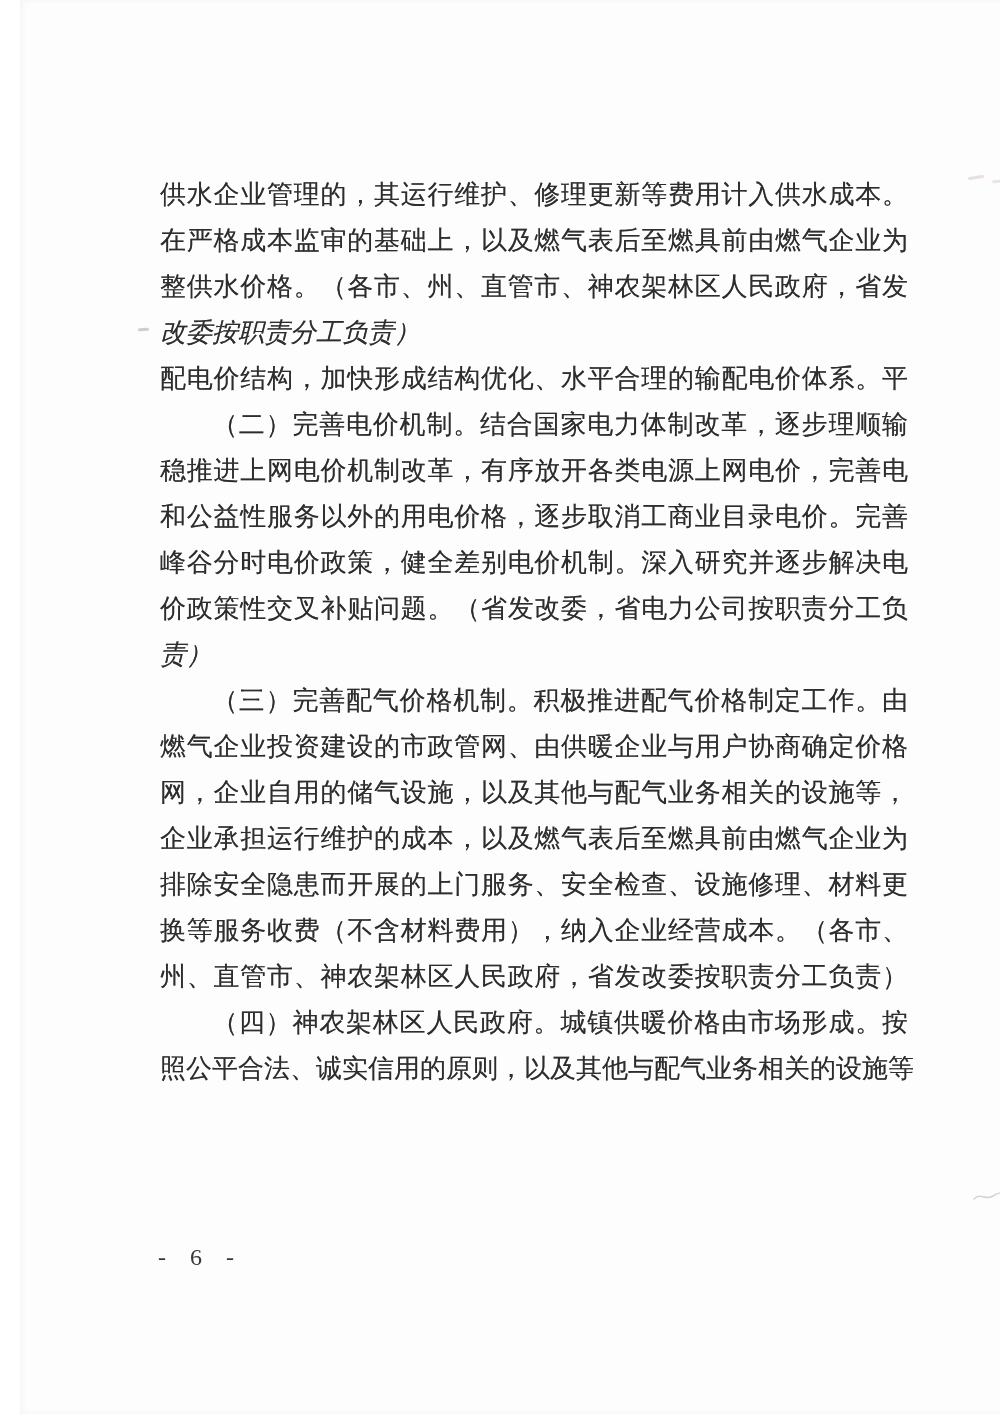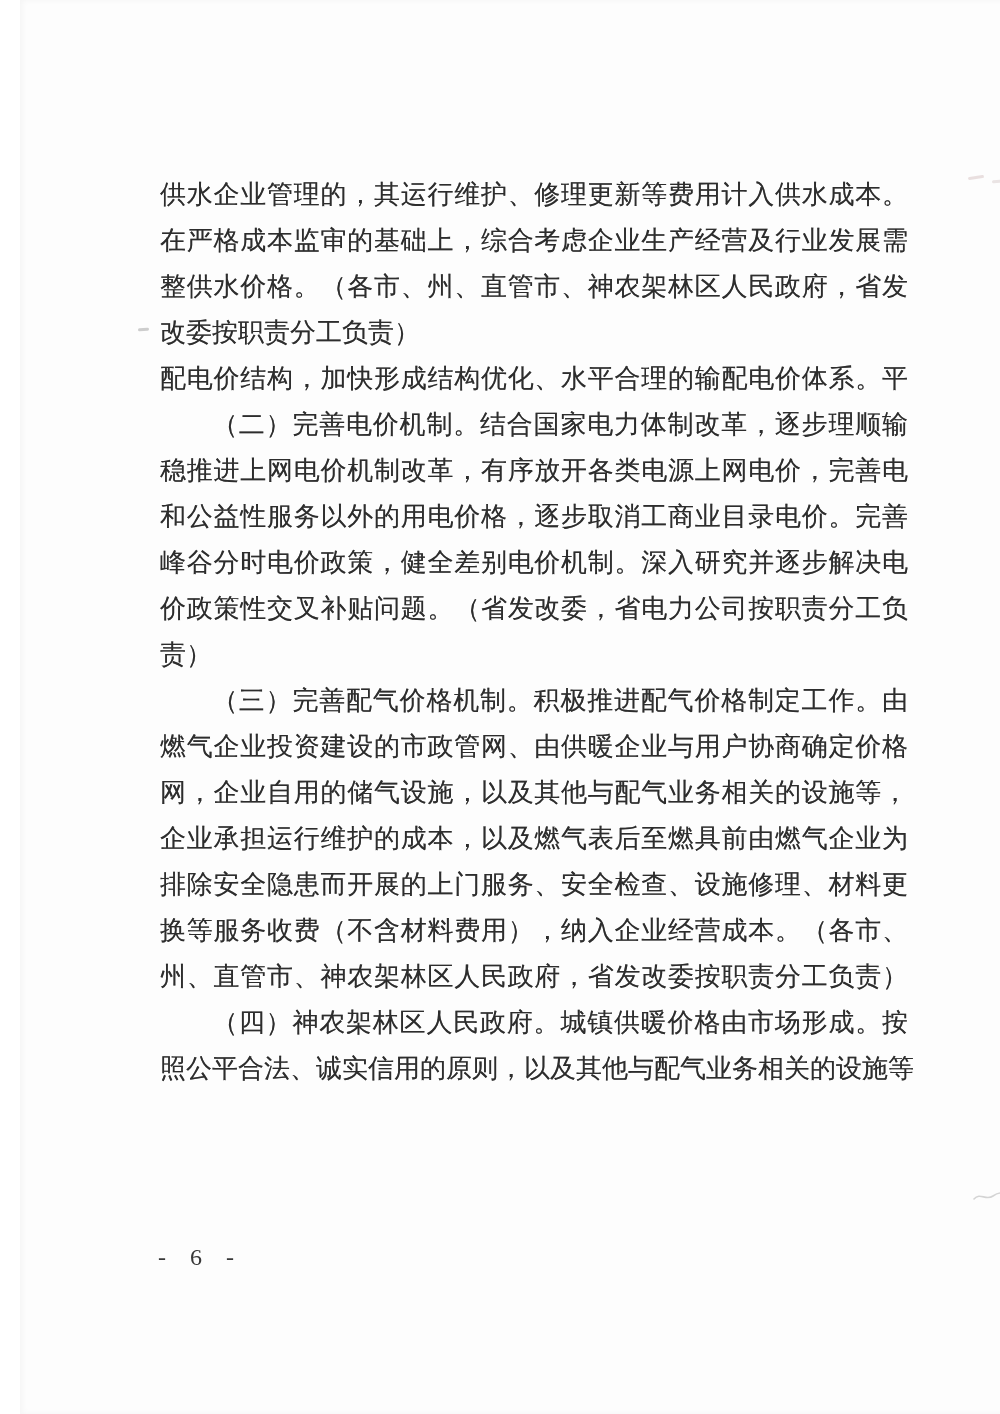--- a/index.html
+++ b/index.html
@@ -35,20 +35,21 @@
     color: #2d2d2d;
     
     text-shadow: 0 0 0.4px rgba(40,40,40,0.55);
   }
   .line.indent {
     text-indent: 2em;
   }
   .line.short {
     text-align: left;
     text-align-last: left;
+    font-style: italic;
   }
   .page-number {
     position: absolute;
     left: 138px;
     top: 1244px;
     font-size: 24px;
     letter-spacing: 9px;
     color: #383838;
     font-family: "Liberation Serif", "DejaVu Serif", serif;
   }
@@ -95,21 +96,21 @@
     opacity: 0.55;
   }
 </style>
 </head>
 <body>
 
 <div class="page">
 
   <div class="textblock">
     <div class="line">供水企业管理的，其运行维护、修理更新等费用计入供水成本。</div>
-    <div class="line">在严格成本监审的基础上，综合考虑企业生产经营及行业发展需</div>
+    <div class="line">在严格成本监审的基础上，以及燃气表后至燃具前由燃气企业为</div>
     <div class="line">整供水价格。（各市、州、直管市、神农架林区人民政府，省发</div>
     <div class="line short">改委按职责分工负责）</div>
     <div class="line">配电价结构，加快形成结构优化、水平合理的输配电价体系。平</div>
     <div class="line indent">（二）完善电价机制。结合国家电力体制改革，逐步理顺输</div>
     <div class="line">稳推进上网电价机制改革，有序放开各类电源上网电价，完善电</div>
     <div class="line">和公益性服务以外的用电价格，逐步取消工商业目录电价。完善</div>
     <div class="line">峰谷分时电价政策，健全差别电价机制。深入研究并逐步解决电</div>
     <div class="line">价政策性交叉补贴问题。（省发改委，省电力公司按职责分工负</div>
     <div class="line short">责）</div>
     <div class="line indent">（三）完善配气价格机制。积极推进配气价格制定工作。由</div>

